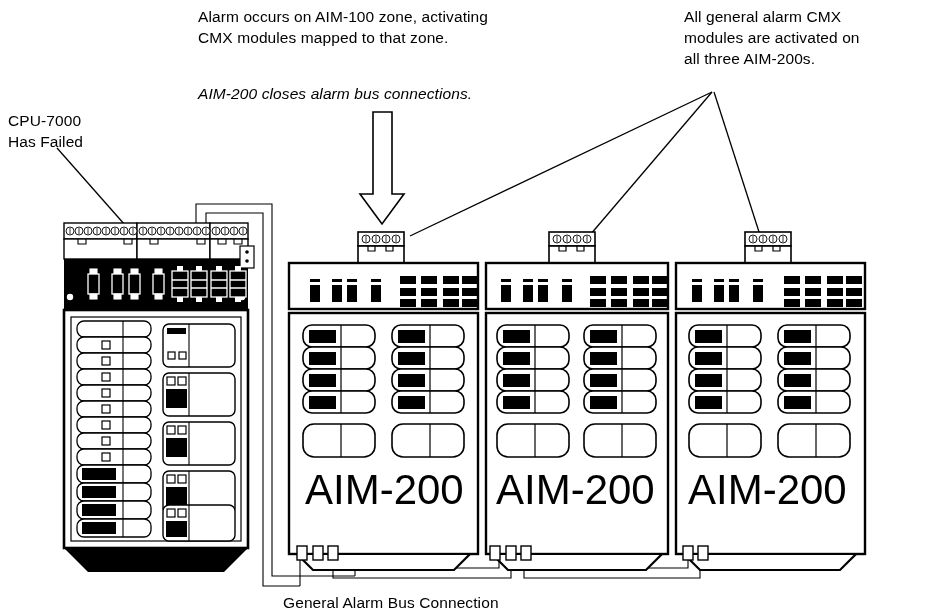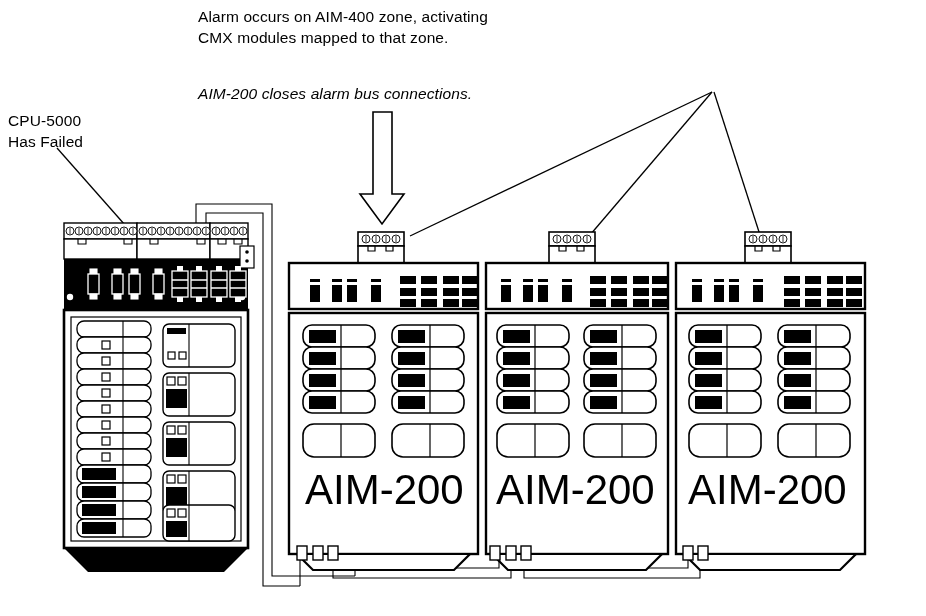--- a/index.html
+++ b/index.html
@@ -25,25 +25,29 @@
   #anno-closes{left:198px;top:83px;font-style:italic;}
   #anno-general{left:684px;top:6px;}
   #anno-cpu{left:8px;top:110px;}
   #anno-bus{left:283px;top:592px;}
 </style>
 </head>
 <body>
 
 <div id="stage">
 
-  <div class="anno" id="anno-alarm">Alarm occurs on AIM-400 zone, activating
+  <div class="anno" id="anno-alarm">Alarm occurs on AIM-100 zone, activating
 CMX modules mapped to that zone.</div>
   <div class="anno" id="anno-closes">AIM-200 closes alarm bus connections.</div>
-  <div class="anno" id="anno-cpu">CPU-5000
+  <div class="anno" id="anno-general">All general alarm CMX
+modules are activated on
+all three AIM-200s.</div>
+  <div class="anno" id="anno-cpu">CPU-7000
 Has Failed</div>
+  <div class="anno" id="anno-bus">General Alarm Bus Connection</div>
 
   <svg class="svg-layer" viewBox="0 0 926 616" xmlns="http://www.w3.org/2000/svg">
 
     <g stroke="#000" stroke-width="1.3" fill="none">
 
       <line x1="57" y1="148" x2="125" y2="225"></line>
 
       <line x1="712" y1="92" x2="410" y2="236"></line>
       <line x1="712" y1="92" x2="590" y2="235"></line>
       <line x1="714" y1="92" x2="760" y2="235"></line>

